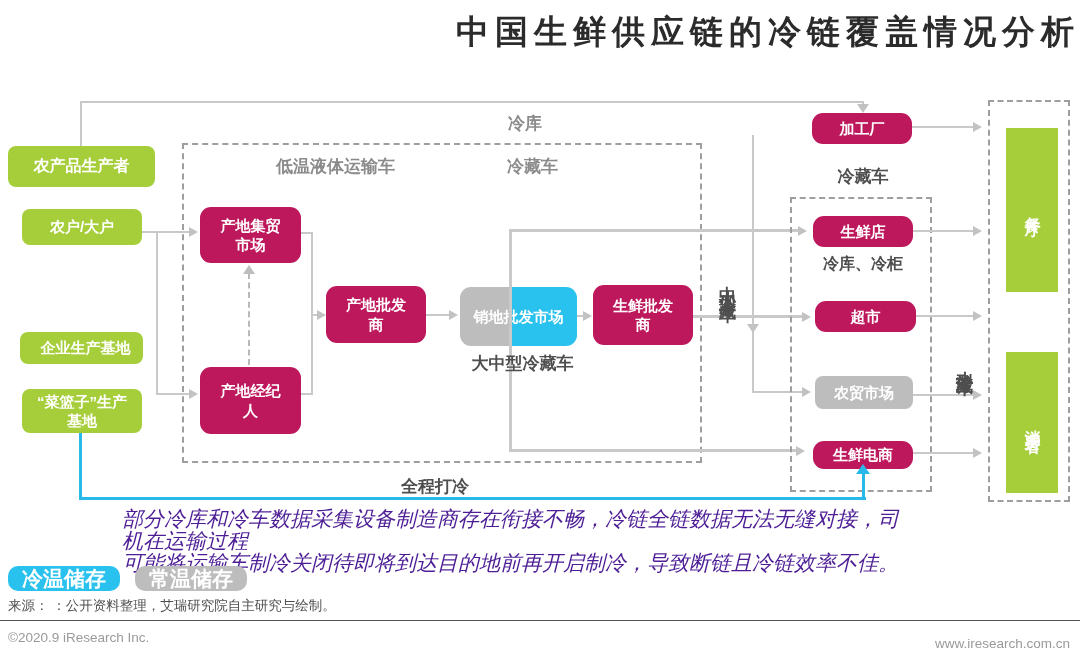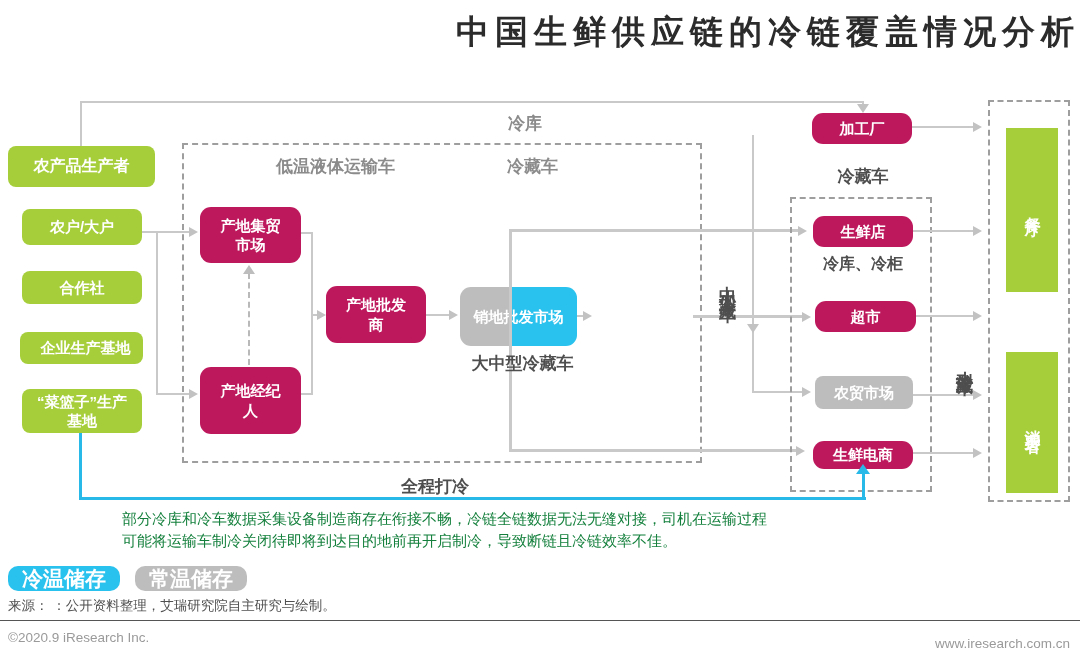--- a/index.html
+++ b/index.html
@@ -25,21 +25,21 @@
   .grbox{background:#bdbdbd;border-radius:8px;}
   .split{background:linear-gradient(90deg,#bdbdbd 0 44%,#29c1ed 44% 100%);border-radius:11px;}
   .vtext{writing-mode:vertical-rl;text-orientation:upright;}
   
   .dashbox{position:absolute;border:2px dashed #9e9e9e;box-sizing:border-box;}
   
   .lbl{position:absolute;font-weight:bold;text-align:center;}
   .lbl.light{color:#8b8b8b;font-size:17px;}
   .lbl.dark{color:#4e4e4e;font-size:17px;}
   .lbl.vert{writing-mode:vertical-rl;text-orientation:upright;letter-spacing:4px;}
-  .note{position:absolute;left:122px;top:508px;width:780px;color:#15803d;font-size:15px;line-height:22px;}
+  .note{position:absolute;left:122px;top:508px;width:780px;color:#4c1d95;font-size:21px;line-height:22px;font-style:italic;}
   .legend{position:absolute;display:flex;align-items:center;justify-content:center;
           color:#fff;font-weight:bold;font-size:21px;border-radius:10px;}
   .src{position:absolute;left:8px;top:597px;font-size:13.5px;color:#4f4f4f;}
   .rule{position:absolute;left:0;top:620px;width:1080px;height:1px;background:#555;}
   .copy{position:absolute;left:8px;top:630px;font-size:13.5px;color:#9a9a9a;}
   .web{position:absolute;right:10px;top:636px;font-size:13.5px;color:#9a9a9a;}
 </style>
 </head>
 <body>
 
@@ -47,40 +47,40 @@
 
   <h1 class="title">中国生鲜供应链的冷链覆盖情况分析</h1>
 
   <div class="ln" style="left:80px;top:101px;width:2px;height:46px;"></div>
   <div class="ln" style="left:80px;top:101px;width:784px;height:2px;"></div>
   <div class="ln" style="left:862px;top:101px;width:2px;height:5px;"></div>
   <div class="ar d" style="left:857px;top:104px;"></div>
 
   <div class="box gbox" style="left:8px;top:146px;width:147px;height:41px;font-size:16px;">农产品生产者</div>
   <div class="box gbox" style="left:22px;top:209px;width:120px;height:36px;">农户/大户</div>
-  <div class="box gbox" style="left:22px;top:271px;width:120px;height:33px;">合作社</div>
   <div class="box gbox" style="left:20px;top:332px;width:123px;height:32px;padding-left:8px;">企业生产基地</div>
   <div class="box gbox" style="left:22px;top:389px;width:120px;height:44px;padding:0 10px;">“菜篮子”生产基地</div>
 
   <div class="ln" style="left:142px;top:231px;width:48px;height:2px;"></div>
   <div class="ar r" style="left:189px;top:227px;"></div>
   <div class="ln" style="left:156px;top:231px;width:2px;height:164px;"></div>
   <div class="ln" style="left:156px;top:393px;width:34px;height:2px;"></div>
   <div class="ar r" style="left:189px;top:389px;"></div>
 
   <div class="dashbox" style="left:182px;top:143px;width:520px;height:320px;"></div>
 
   <div class="lbl light" style="left:490px;top:112px;width:70px;">冷库</div>
   <div class="lbl light" style="left:268px;top:155px;width:135px;">低温液体运输车</div>
   <div class="lbl light" style="left:490px;top:155px;width:85px;">冷藏车</div>
 
   <div class="box bbox" style="left:200px;top:207px;width:101px;height:56px;padding:0 14px;">产地集贸市场</div>
   <div class="box bbox" style="left:200px;top:367px;width:101px;height:67px;padding:12px 14px;">产地经纪人</div>
   <div class="box bbox" style="left:326px;top:286px;width:100px;height:57px;padding:0 14px;">产地批发商</div>
   <div class="box split" style="left:460px;top:287px;width:117px;height:59px;padding:0 6px;">销地批发市场</div>
+  <div class="box bbox" style="left:593px;top:285px;width:100px;height:60px;padding:0 14px;">生鲜批发商</div>
 
   <div class="dashv" style="left:248px;top:273px;height:92px;"></div>
   <div class="ar u" style="left:243px;top:265px;"></div>
 
   <div class="ln" style="left:301px;top:232px;width:12px;height:2px;"></div>
   <div class="ln" style="left:301px;top:393px;width:12px;height:2px;"></div>
   <div class="ln" style="left:311px;top:232px;width:2px;height:163px;"></div>
   <div class="ln" style="left:311px;top:314px;width:7px;height:2px;"></div>
   <div class="ar r" style="left:317px;top:310px;"></div>
 

